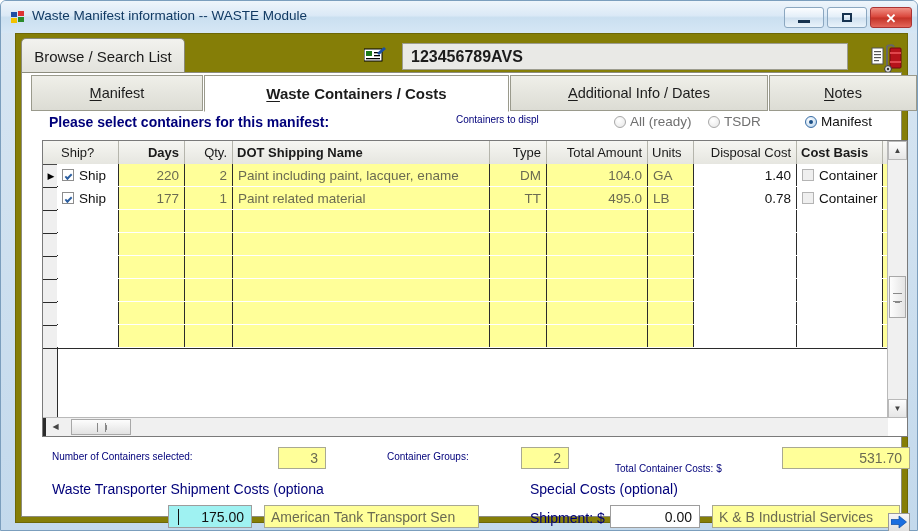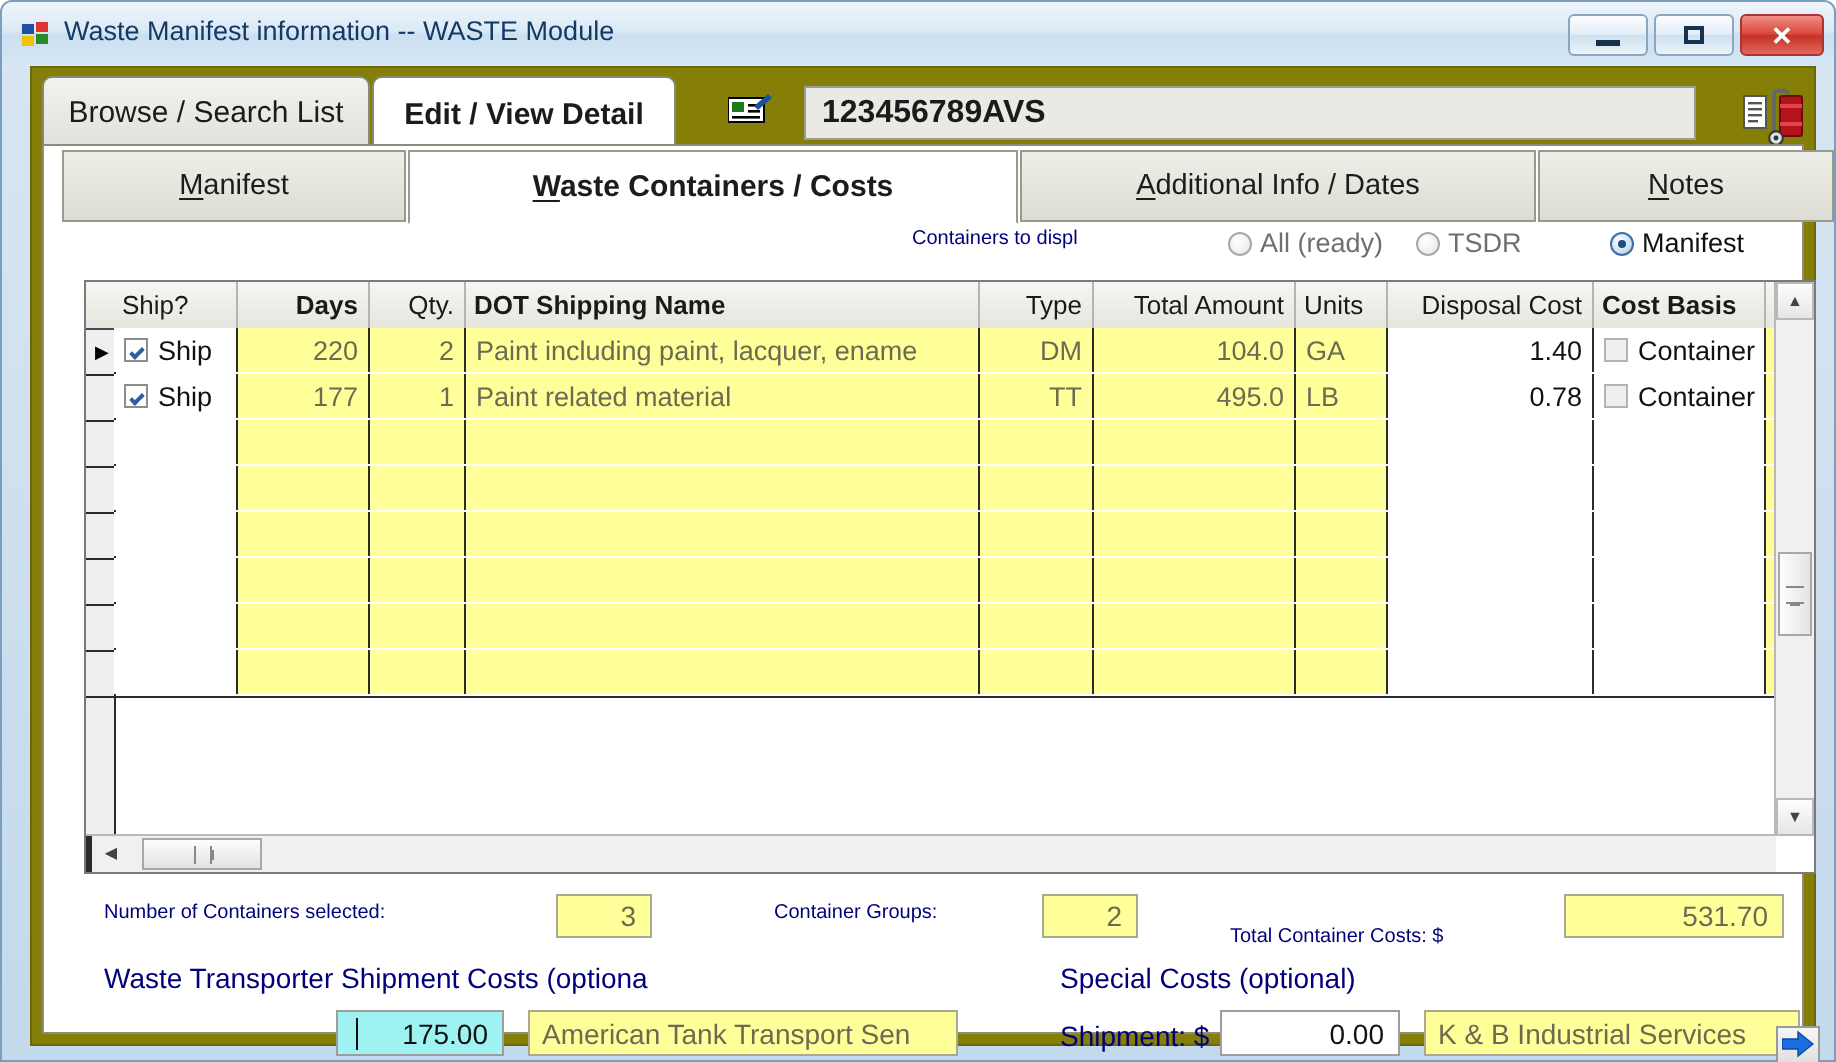--- a/index.html
+++ b/index.html
@@ -248,21 +248,21 @@
     position:absolute;background:#ffff99;border:1px solid #a9a992;
     box-sizing:border-box;font-size:14px;color:#6b6b52;
     display:flex;align-items:center;justify-content:flex-end;
     padding-right:7px;
   }
   #l-numcont{left:30px;top:4px;}
   #v-numcont{left:256px;top:0;width:48px;height:22px;}
   #l-groups{left:365px;top:4px;}
   #v-groups{left:499px;top:0;width:48px;height:22px;}
   #l-totalcc{left:593px;top:16px;}
-  #v-totalcc{left:760px;top:0;width:110px;height:22px;}
+  #v-totalcc{left:760px;top:0;width:128px;height:22px;}
   
   #l-transhdr{position:absolute;left:30px;top:408px;font-size:14px;color:#00007a;white-space:nowrap;}
   #l-spechdr{position:absolute;left:508px;top:408px;font-size:14px;color:#00007a;white-space:nowrap;}
   #l-t1{position:absolute;left:31px;top:458px;font-size:14px;color:#00007a;font-family:Liberation Serif, serif;}
   #l-sh{position:absolute;left:508px;top:437px;font-size:14px;color:#00007a;}
   .wbox{
     position:absolute;background:#ffffff;border:1px solid #9d9d9d;
     box-sizing:border-box;font-size:14px;color:#111;
     display:flex;align-items:center;justify-content:flex-end;
     padding-right:7px;
@@ -321,23 +321,20 @@
     <div class="winbtn" id="btn-close">
       <span>✕</span>
     </div>
   </div>
 
   <div id="olive">
 
     <div id="toptabs">
       <div class="toptab" id="tab-browse">
         <span>Browse / Search List</span>
-      </div>
-      <div class="toptab" id="tab-edit">
-        <span>Edit / View Detail</span>
       </div>
 
       <span id="idicon">
         <svg width="22" height="16" viewBox="0 0 22 16">
           <rect x="0" y="2" width="18" height="12" fill="#fff" stroke="#000"></rect>
           <rect x="2" y="4" width="6" height="5" fill="#1c7a1c"></rect>
           <rect x="10" y="5" width="6" height="1.3" fill="#000"></rect>
           <rect x="10" y="8" width="6" height="1.3" fill="#000"></rect>
           <rect x="2" y="11" width="14" height="1.3" fill="#000"></rect>
           <path d="M13 6 L20 0 L22 2 L15 8 Z" fill="#1b4fa0"></path>
@@ -379,20 +376,21 @@
         </div>
         <div class="itab" id="itab-addl">
           <span><u>A</u><span>dditional Info / Dates</span></span>
         </div>
         <div class="itab" id="itab-notes">
           <span><u>N</u><span>otes</span></span>
         </div>
       </div>
 
       <div id="selrow">
+        <div id="sel-label">Please select containers for this manifest:</div>
         <div id="disp-label">Containers to displ</div>
 
         <div class="radio off" id="r-all">
           <i class="dot"></i>
           <span>All (ready)</span>
         </div>
         <div class="radio off" id="r-tsdr">
           <i class="dot"></i>
           <span>TSDR</span>
         </div>

